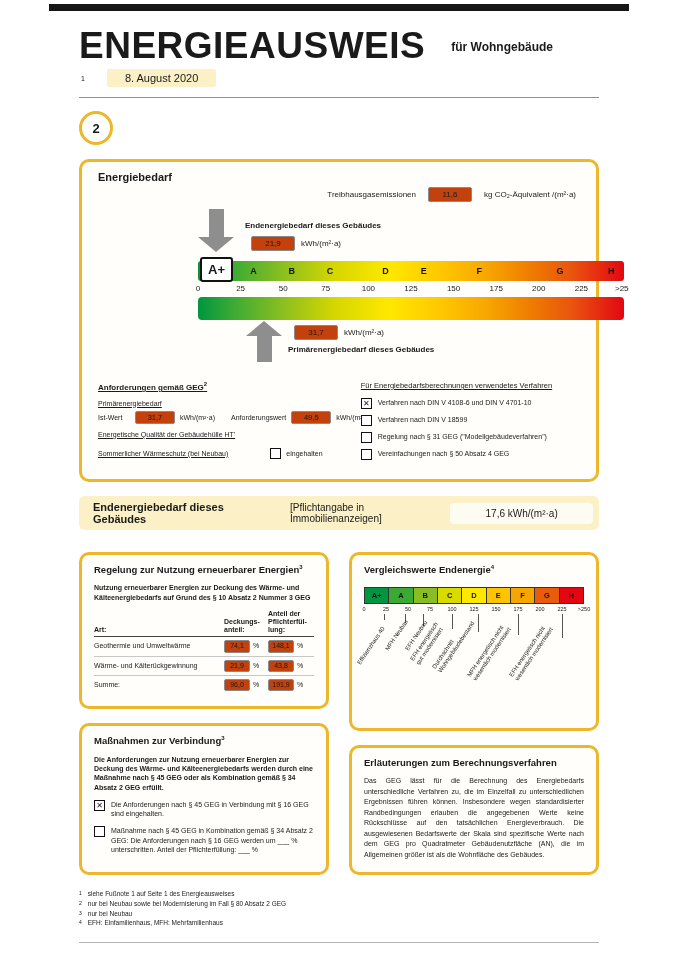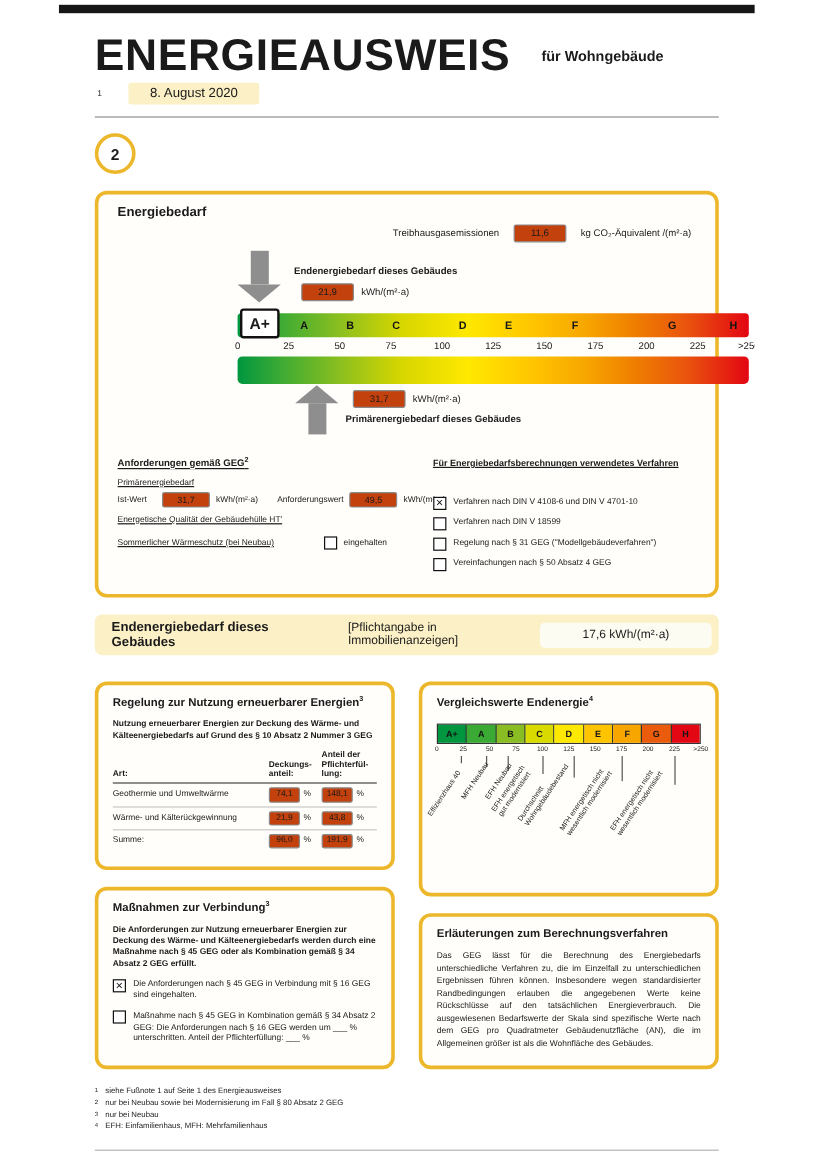--- a/index.html
+++ b/index.html
@@ -79,21 +79,21 @@
   .subhead{font-size:7px;text-decoration:underline;margin:7px 0 4px;}
   .valrow{display:flex;align-items:center;gap:5px;font-size:7px;}
   .valrow .lbl{width:32px;flex:none;}
   .valrow .vbox{min-width:40px;font-size:7.5px;padding:1px 3px;}
   .valrow .unit{width:46px;flex:none;}
   .sumrow{display:flex;align-items:center;margin-top:10px;font-size:7px;}
   .sumrow .subhead2{text-decoration:underline;}
   .sumrow .cb{margin-left:42px;margin-right:5px;}
   .cb{width:9px;height:9px;border:1px solid #111;background:#fff;flex:none;display:inline-flex;
       align-items:center;justify-content:center;font-size:8px;line-height:1;}
-  .methods-title{font-size:7.5px;font-weight:bold;text-decoration:underline;margin-bottom:24px;}
+  .methods-title{font-size:7.5px;font-weight:normal;text-decoration:underline;margin-bottom:8px;}
   .mrow{display:flex;align-items:flex-start;gap:6px;font-size:7px;margin-bottom:6px;line-height:1.3;}
 
   
   .endbar{margin-top:14px;background:#fbf0c6;border-radius:6px;display:flex;align-items:center;padding:5px 6px 5px 14px;}
   .endbar .t{font-weight:bold;font-size:11px;}
   .endbar .b{font-size:10px;margin-left:19px;}
   .endbar .v{margin-left:auto;background:#fdfcf3;border-radius:4px;padding:5px 0;width:150px;text-align:center;font-size:10px;}
 
   
   .cols{display:flex;gap:20px;margin-top:22px;align-items:flex-start;}

